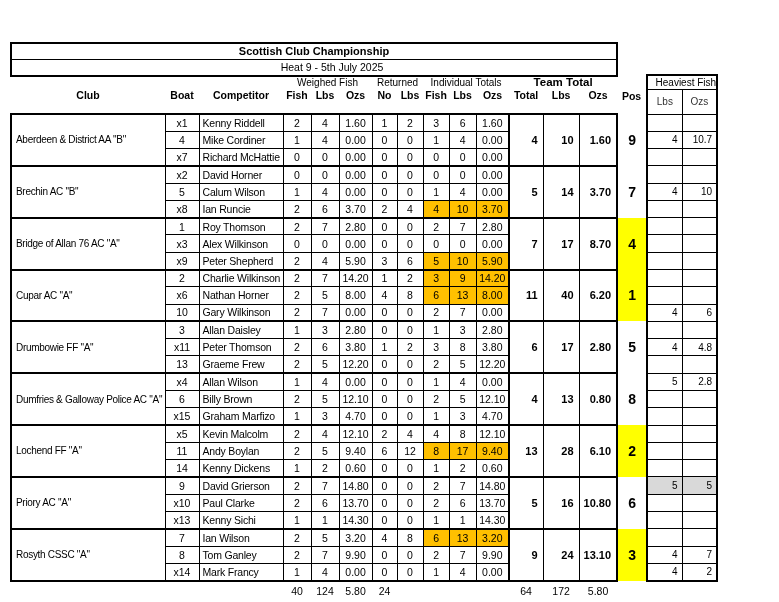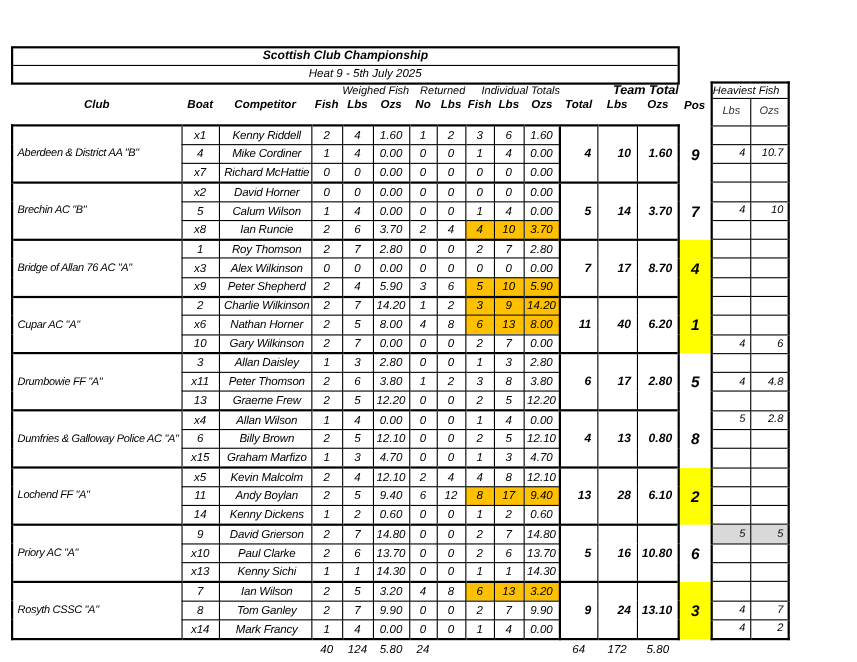--- a/index.html
+++ b/index.html
@@ -1,37 +1,37 @@
 <!DOCTYPE html>
 <html style="--orange: #FFC000; --yellow: #FFFF00; --gray: #D9D9D9;"><head>
 <meta charset="utf-8">
 <style>
   html,body { margin:0; padding:0; background:#fff; }
   body { width:779px; height:602px; position:relative; font-family:"Liberation Sans",sans-serif; color:#000; }
-  #sheet { position:absolute; left:0; top:0; width:779px; height:602px; background:#fff;font-style:italic; }
+  #sheet { position:absolute; left:0; top:0; width:779px; height:602px; background:#fff; }
 
   .title-box { position:absolute; left:10px; top:42px; width:604px; border:2px solid #000; background:#fff; }
   .title-main { height:13px; line-height:13px; text-align:center; font-weight:bold; font-size:11px; border-bottom:1px solid #000; padding:1px 0; }
   .title-sub  { height:13px; line-height:13px; text-align:center; font-size:10.5px; padding:1px 0;margin-left:36px; }
 
   table.results { position:absolute; left:10px; top:74px; width:706px; border-collapse:collapse; table-layout:fixed; }
   td { padding:0; vertical-align:middle; font-size:10.5px; overflow:hidden; white-space:nowrap; }
 
   thead td { border:none; }
   .glx { border:none; }
-  .gl { text-align:right; font-size:10px; vertical-align:bottom; padding-bottom:1px; }
+  .gl { text-align:center; font-size:10px; vertical-align:bottom; padding-bottom:1px; }
   .team-gl { font-weight:bold; font-size:11.5px; }
-  .hf-head { border:2px solid #000; border-bottom:1px solid #000; text-align:left; font-size:10px; }
+  .hf-head { border:2px solid #000; border-bottom:1px solid #000; text-align:right; font-size:10px; }
   .ch { font-weight:bold; text-align:center; vertical-align:bottom; font-size:10.5px; padding-bottom:12px; }
   .hf-sub { border:1px solid #000; text-align:center; font-size:10px; color:#333; vertical-align:middle; }
 
   tbody tr { height:17.29px; }
   .mc { border:1px solid #000; text-align:center; }
   .club { text-align:left; padding-left:4px; border-left-width:2px; font-size:10px; letter-spacing:-0.3px; }
-  .comp { text-align:center; padding-left:3px; letter-spacing:-0.2px; }
+  .comp { text-align:left; padding-left:3px; letter-spacing:-0.2px; }
   .orange { background:var(--orange,#FFC000); }
   .team { font-weight:bold; text-align:right; padding-right:5px; font-size:11px; }
   .tt { border-left-width:2px; }
   .to { border-right-width:2px; }
   .pos { border:none; font-weight:bold; font-size:14px; text-align:center; }
   .pos-hl { background:var(--yellow,#FFFF00); }
   .hf { border:1px solid #000; text-align:right; padding-right:4px; font-size:10px; }
   .hfl { border-left-width:2px; }
   .hfo { border-right-width:2px; }
   .shaded { background:var(--gray,#D9D9D9); }

